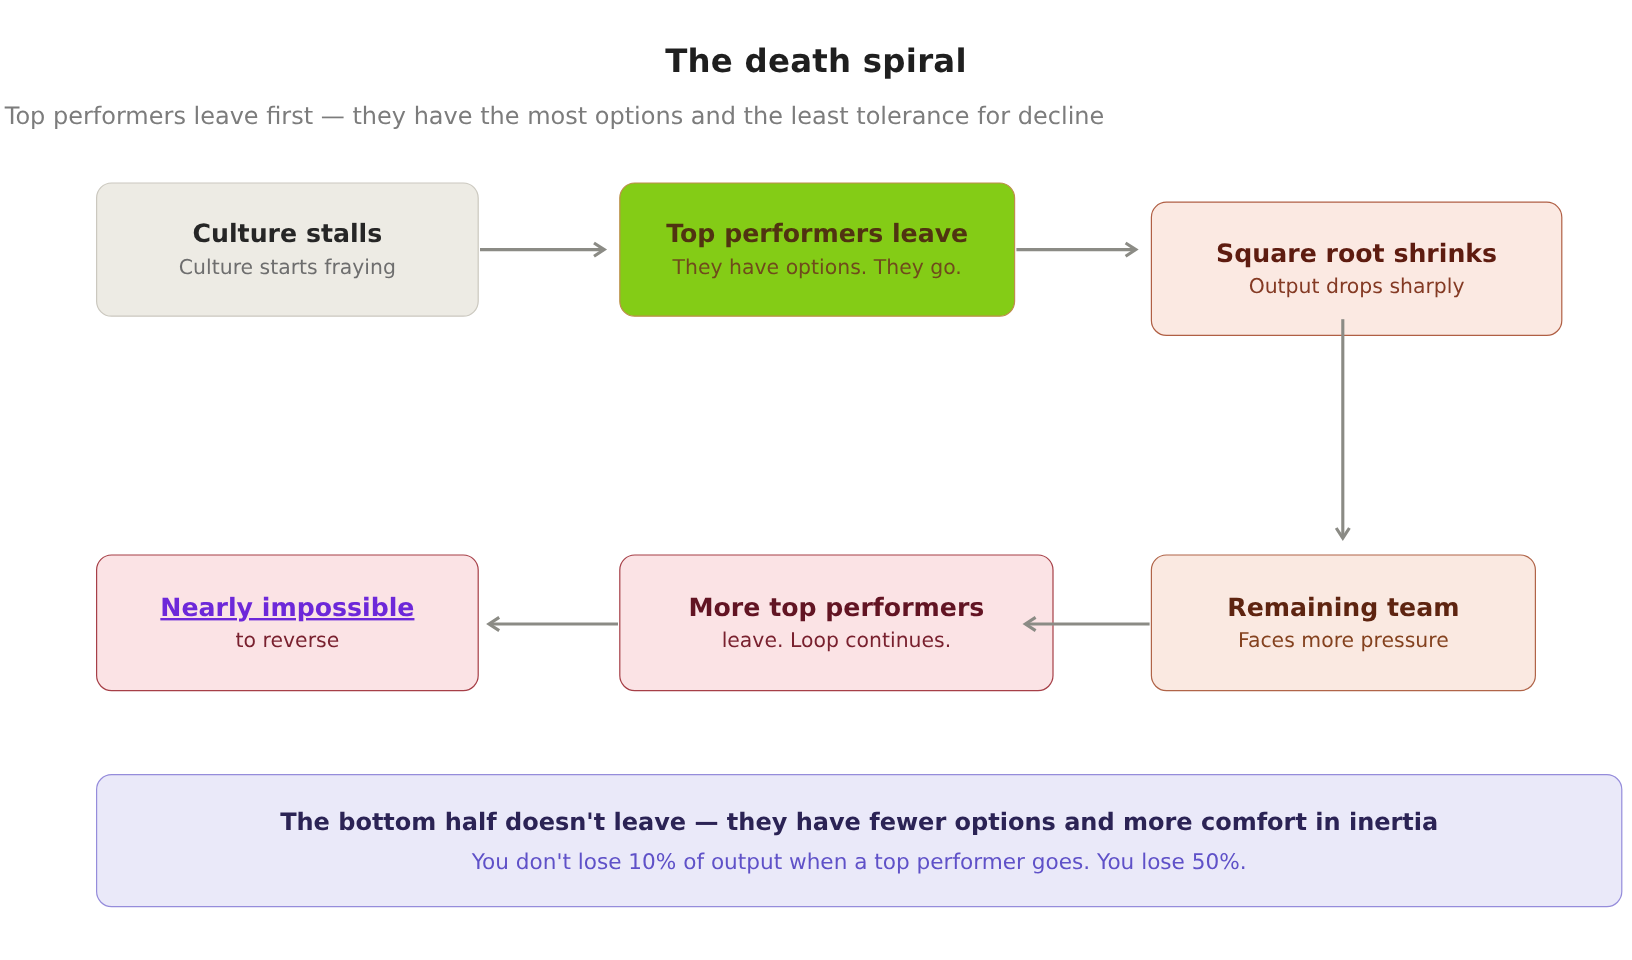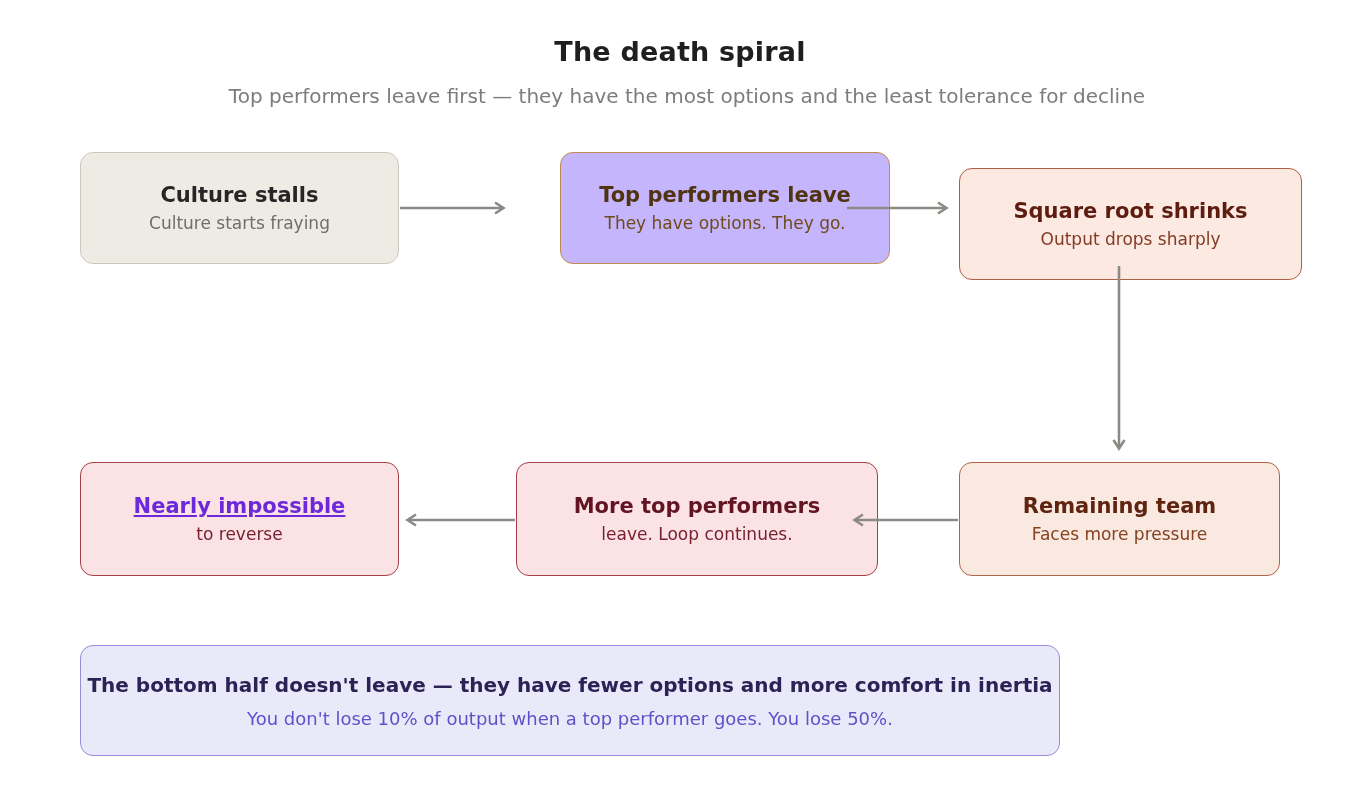--- a/index.html
+++ b/index.html
@@ -20,23 +20,23 @@
     left: 0; right: 0;
     top: 36px;
     text-align: center;
     font-size: 27px;
     font-weight: bold;
     color: #1f1f1f;
     letter-spacing: 0.2px;
   }
   .subtitle {
     position: absolute;
-    left: 14px; right: 0;
+    left: 4px; right: 0;
     top: 84px;
-    text-align: center;
+    text-align: left;
     font-size: 20px;
     color: #7c7c7c;
   }
   .node {
     position: absolute;
     box-sizing: border-box;
     border-radius: 13px;
     border: 1.6px solid #bbb;
     display: flex;
     flex-direction: column;
@@ -60,21 +60,21 @@
   .n2 { left: 959px; top: 168px; width: 343px; height: 112px; }
   
   .n3 { left: 80px;  top: 462px; width: 319px; height: 114px; }
   .n4 { left: 516px; top: 462px; width: 362px; height: 114px; }
   .n5 { left: 959px; top: 462px; width: 321px; height: 114px; }
 
   .note {
     position: absolute;
     left: 80px;
     top: 645px;
-    width: 980px;
+    width: 1272px;
     height: 111px;
     box-sizing: border-box;
     border-radius: 13px;
     border: 1.6px solid #958cdb;
     display: flex;
     flex-direction: column;
     align-items: center;
     justify-content: center;
     gap: 11px;
     text-align: center;
@@ -99,21 +99,21 @@
 <div class="canvas">
 
   <div class="title">The death spiral</div>
   <div class="subtitle">Top performers leave first — they have the most options and the least tolerance for decline</div>
 
   <div class="node n0" style="background-color: rgb(237, 235, 228); border-color: rgb(203, 200, 191);">
     <div class="node-title" style="color: rgb(38, 38, 38);">Culture stalls</div>
     <div class="node-subtitle" style="color: rgb(110, 110, 110);">Culture starts fraying</div>
   </div>
 
-  <div class="node n1" style="background-color: #c4b5fd; border-color: rgb(189, 142, 74); margin-left: 44px;">
+  <div class="node n1" style="background-color: #84cc16; border-color: rgb(189, 142, 74);">
     <div class="node-title" style="color: rgb(80, 51, 17);">Top performers leave</div>
     <div class="node-subtitle" style="color: rgb(111, 75, 28);">They have options. They go.</div>
   </div>
 
   <div class="node n2" style="background-color: rgb(251, 233, 226); border-color: rgb(176, 95, 68);">
     <div class="node-title" style="color: rgb(94, 28, 16);">Square root shrinks</div>
     <div class="node-subtitle" style="color: rgb(132, 58, 36);">Output drops sharply</div>
   </div>
 
   <div class="node n3" style="background-color: rgb(251, 227, 229); border-color: rgb(166, 63, 71);">

